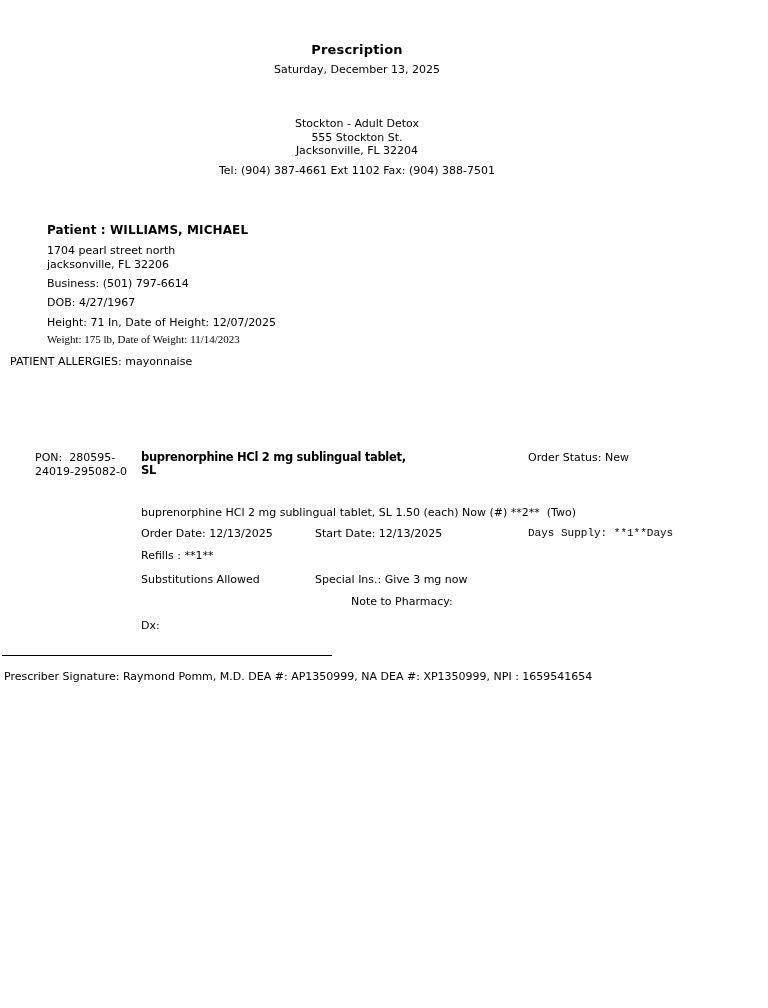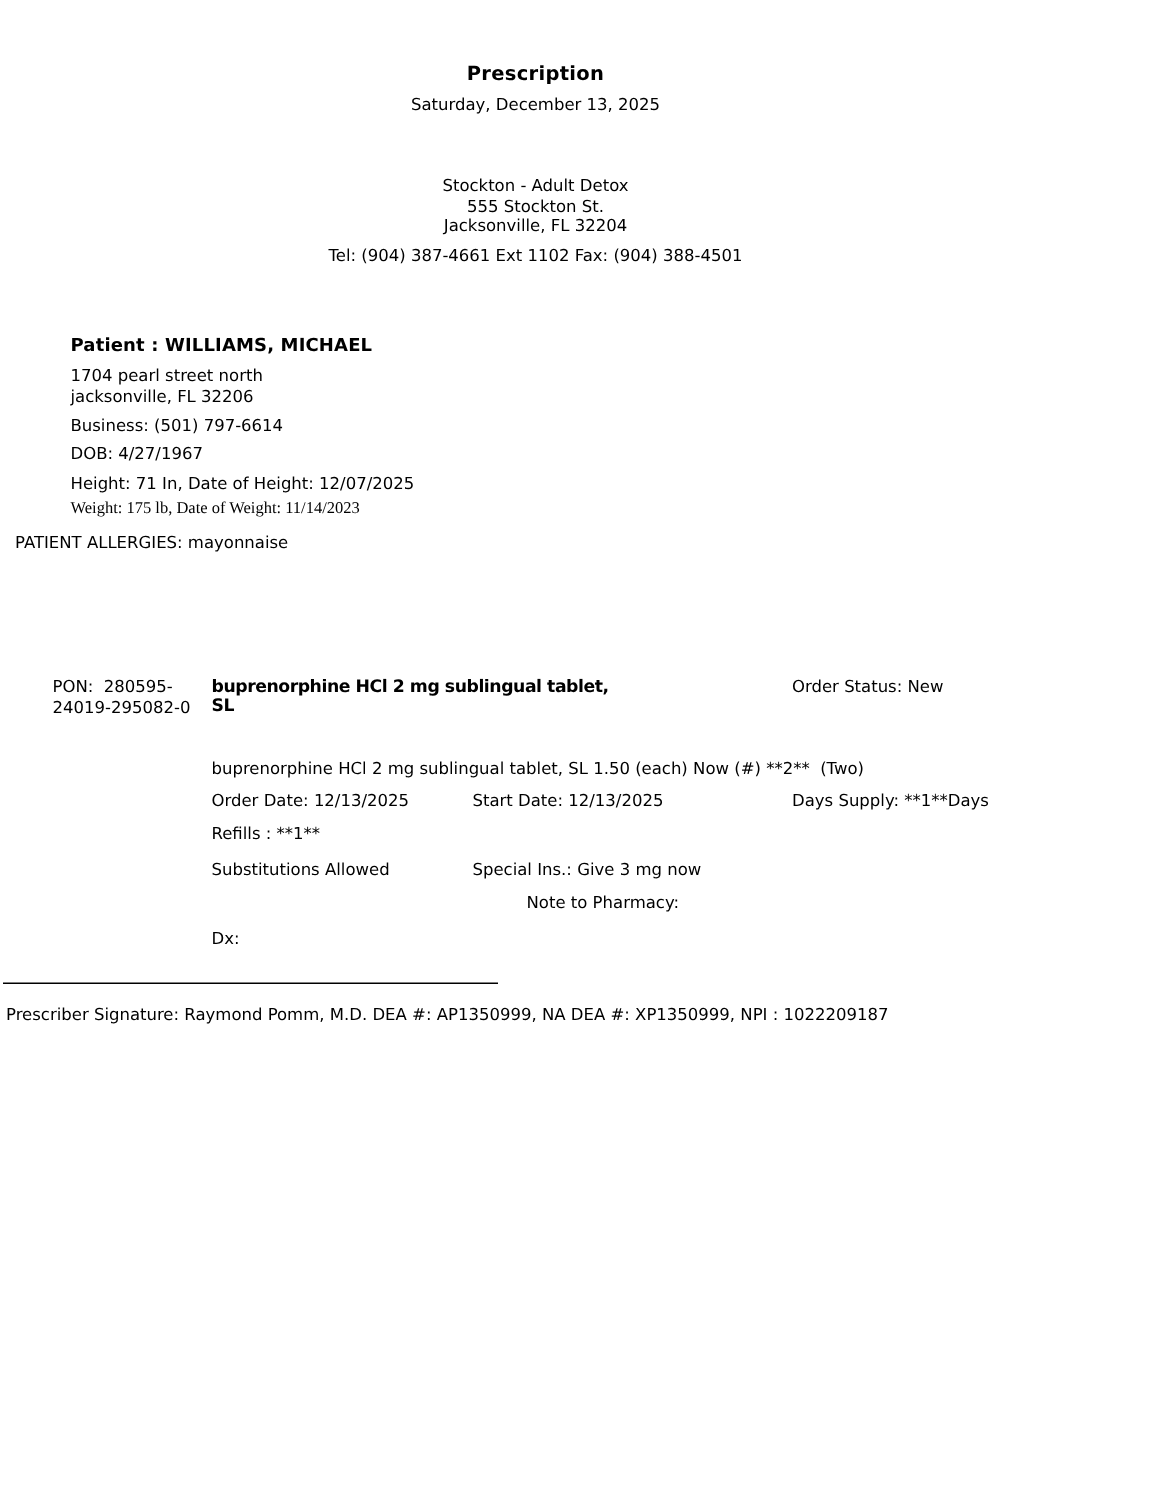--- a/index.html
+++ b/index.html
@@ -28,21 +28,21 @@
 
   <div class="abs center-band title" style="top: 43px;">Prescription</div>
 
   <div class="abs center-band" style="top: 63px;">Saturday, December 13, 2025</div>
 
 
   <div class="abs center-band" style="top: 117px;">Stockton - Adult Detox
 555 Stockton St.
 Jacksonville, FL 32204</div>
 
-  <div class="abs center-band" style="top: 164px;">Tel: (904) 387-4661 Ext 1102 Fax: (904) 388-4501</div>
+  <div class="abs center-band" style="top: 164px;">Tel: (904) 387-4661 Ext 1102 Fax: (904) 388-7501</div>
 
   <div class="abs patient-heading" style="left: 47px; top: 224px;">Patient : WILLIAMS, MICHAEL</div>
 
   <div class="abs" style="left: 47px; top: 244px;">1704 pearl street north
 jacksonville, FL 32206</div>
 
   <div class="abs" style="left: 47px; top: 277px;">Business: (501) 797-6614</div>
 
   <div class="abs" style="left: 47px; top: 296px;">DOB: 4/27/1967</div>
 
@@ -59,29 +59,29 @@
 SL</div>
 
   <div class="abs" style="left: 528px; top: 451px;">Order Status: New</div>
 
   <div class="abs" style="left: 141px; top: 506px;">buprenorphine HCl 2 mg sublingual tablet, SL 1.50 (each) Now (#) **2**  (Two)</div>
 
   <div class="abs" style="left: 141px; top: 527px;">Order Date: 12/13/2025</div>
 
   <div class="abs" style="left: 315px; top: 527px;">Start Date: 12/13/2025</div>
 
-  <div class="abs" style="left: 528px; top: 527px;">Days Supply: **1**Days</div>
+  <div class="abs" style="left: 528px; top: 527px; font-family: Liberation Mono, monospace;">Days Supply: **1**Days</div>
 
   <div class="abs" style="left: 141px; top: 549px;">Refills : **1**</div>
 
   <div class="abs" style="left: 141px; top: 573px;">Substitutions Allowed</div>
 
   <div class="abs" style="left: 315px; top: 573px;">Special Ins.: Give 3 mg now</div>
 
   <div class="abs" style="left: 315px; top: 595px; margin-left: 36px;">Note to Pharmacy:</div>
 
   <div class="abs" style="left: 141px; top: 619px;">Dx:</div>
 
   <div class="sig-rule"></div>
 
-  <div class="abs" style="left: 4px; top: 670px;">Prescriber Signature: Raymond Pomm, M.D. DEA #: AP1350999, NA DEA #: XP1350999, NPI : 1022209187</div>
+  <div class="abs" style="left: 4px; top: 670px;">Prescriber Signature: Raymond Pomm, M.D. DEA #: AP1350999, NA DEA #: XP1350999, NPI : 1659541654</div>
 
 </div>
 
 </body></html>

